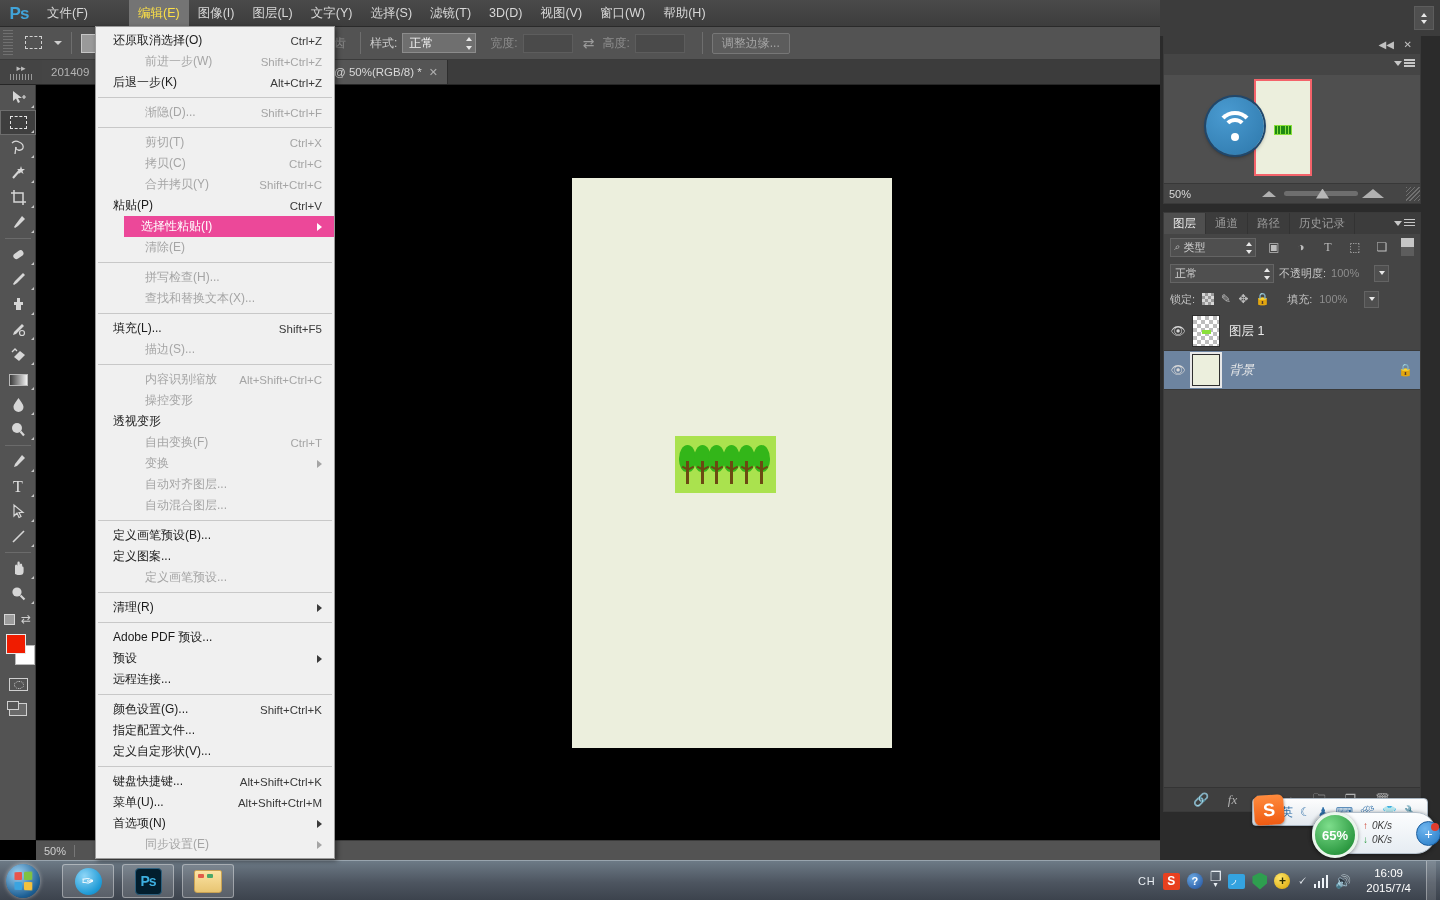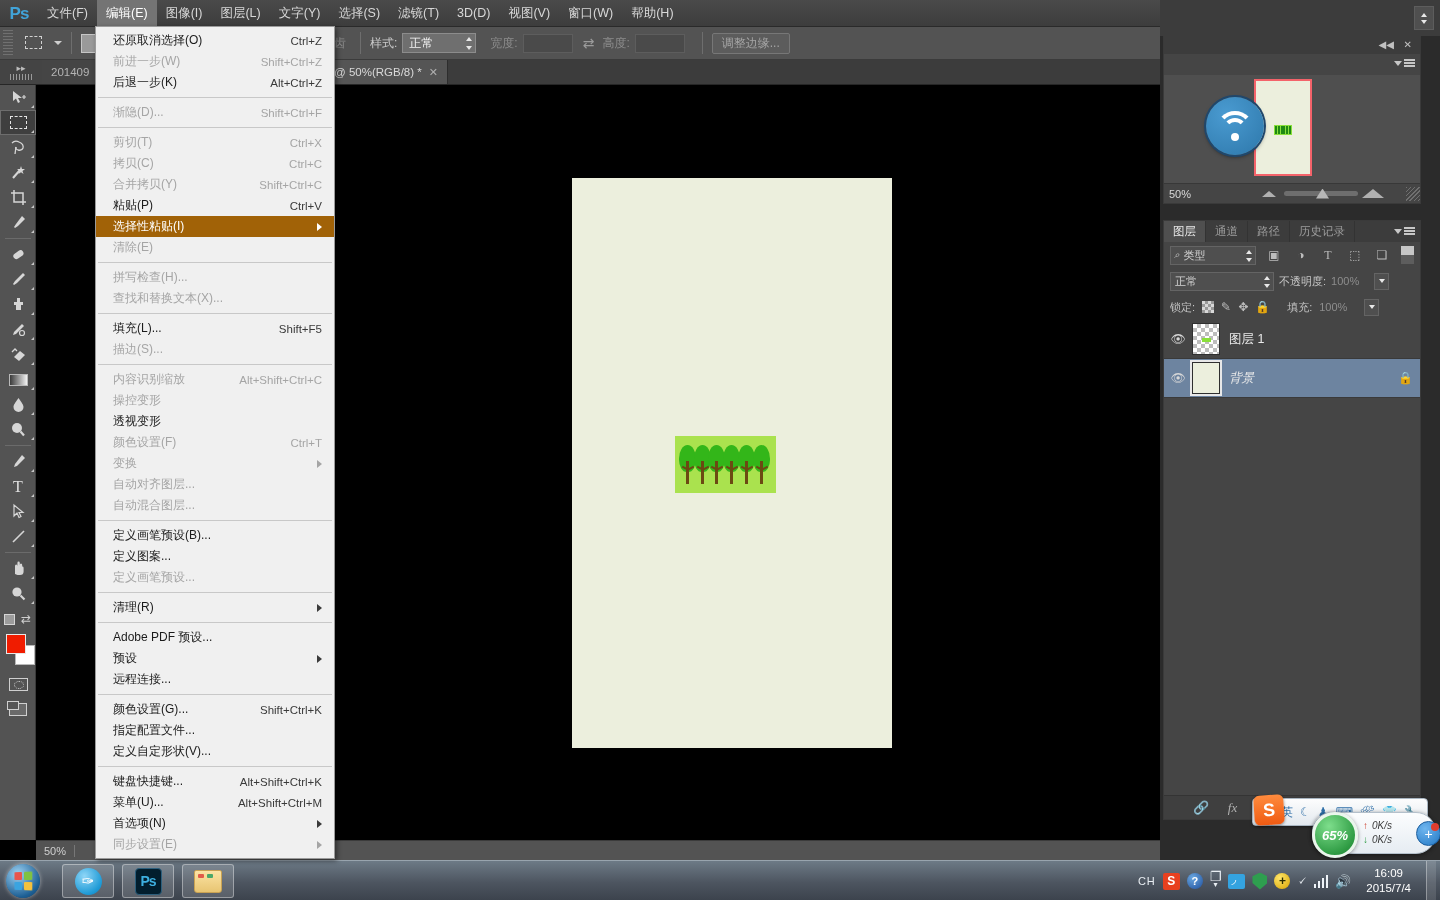--- a/index.html
+++ b/index.html
@@ -20,21 +20,21 @@
   #ps-logo {
     position: absolute; left: 6px; top: 3px; width: 26px; height: 22px;
     color: #41a3d8; font-size: 17px; font-weight: bold; line-height: 22px;
     text-align: center; letter-spacing: -1px;
   }
   .menubar { position: absolute; left: 38px; top: 0; height: 27px; display: flex; align-items: center; justify-content: space-between; }
   .menubar .mi {
     height: 27px; line-height: 27px; padding: 0 9px;
     color: #d8d8d8; font-size: 12.5px; white-space: nowrap; cursor: default;
   }
-  .menubar .mi.open { background: #747474; color: #ffffff; }
+  .menubar .mi.open { background: #747474; color: #fde047; margin-left: 32px; }
   .win-btns { position: absolute; right: 4px; top: 2px; display: flex; gap: 1px; }
   .win-btns .wb {
     width: 38px; height: 22px; background: #4f4f4f; border: 1px solid #616161;
     color: #e6e6e6; font-size: 12px; line-height: 20px; text-align: center;
   }
 
   
   #optionsbar {
     position: absolute; left: 0; top: 27px; width: 1440px; height: 33px;
     background: #535353; border-bottom: 1px solid #3b3b3b;
@@ -216,21 +216,21 @@
   #nav-slider { position: relative; flex: 1; height: 20px; display: flex; align-items: center; padding: 0 4px; }
   #nav-slider .track { position: absolute; left: 58px; right: 48px; height: 5px; background: #6e6e6e; border-radius: 3px; }
   #nav-slider .knob { position: absolute; left: 50%; width: 13px; height: 10px; background: #b7b7b7;
     clip-path: polygon(50% 0, 100% 100%, 0 100%); }
   .mtn-sm { position: absolute; left: 36px; width: 0; height: 0; border-left: 7px solid transparent; border-right: 7px solid transparent; border-bottom: 6px solid #b0b0b0; }
   .mtn-lg { position: absolute; right: 22px; width: 0; height: 0; border-left: 11px solid transparent; border-right: 11px solid transparent; border-bottom: 9px solid #b0b0b0; }
   #nav-resize { width: 14px; height: 14px;
     background: repeating-linear-gradient(135deg,#8d8d8d 0 1px, transparent 1px 3px); opacity: .6; }
 
   #panel-layers {
-    position: absolute; left: 3px; top: 220px; width: 258px; height: 600px;
+    position: absolute; left: 3px; top: 212px; width: 258px; height: 600px;
     background: #454545; border: 1px solid #3a3a3a;
   }
   .ly-tabs { position: absolute; left: 0; top: 0; width: 100%; height: 21px; display: flex; background: #3c3c3c; }
   #ly-filter-row {
     position: absolute; left: 0; top: 21px; width: 100%; height: 26px;
     background: #454545; display: flex; align-items: center; gap: 9px; padding: 0 6px;
   }
   #ly-kind {
     width: 86px; height: 19px; background: #4f4f4f; border: 1px solid #646464;
     color: #d3d3d3; font-size: 11px; display: flex; align-items: center; gap: 4px; padding: 0 3px;
@@ -363,21 +363,21 @@
     position: absolute; left: 1312px; top: 812px; width: 124px; height: 42px;
     background: linear-gradient(#fcfdfe, #e6ecf2); border: 1px solid #b4c0cb;
     border-radius: 20px; box-shadow: 0 1px 4px rgba(0,0,0,.45);
     display: flex; align-items: center; padding-left: 50px;
   }
   #net-ring {
     position: absolute; left: 1312px; top: 812px; width: 46px; height: 46px; border-radius: 50%;
     background: radial-gradient(circle at 35% 28%, #7ede8c, #2e9b43 72%, #217a33);
     border: 3px solid #eaf6ec; box-shadow: 0 1px 4px rgba(0,0,0,.4);
     color: #fff; font-size: 13px; font-weight: bold;
-    display: flex; align-items: center; justify-content: center; font-style: italic;
+    display: flex; align-items: center; justify-content: center;
   }
   .net-rows { display: flex; flex-direction: column; font-size: 10px; line-height: 14px; }
   .net-rows .r { display: flex; align-items: center; gap: 4px; color: #3a3a3a; }
   .net-rows .up { color: #cc3b2a; }
   .net-rows .dn { color: #2e9b43; }
   #net-plus {
     position: absolute; right: -6px; top: 8px; width: 25px; height: 25px; border-radius: 50%;
     background: radial-gradient(circle at 35% 30%, #6fb6ef, #2277c4);
     color: #fff; font-size: 14px; display: flex; align-items: center; justify-content: center;
     border: 1px solid #1a5d9e;
@@ -387,22 +387,22 @@
   
   #edit-menu {
     position: absolute; left: 95px; top: 26px; width: 240px;
     background: #f0f0f0; border: 1px solid #9b9b9b;
     box-shadow: 2px 2px 5px rgba(0,0,0,.45); padding: 3px 0; z-index: 60;
   }
   .menu-item {
     position: relative; height: 21px; display: flex; align-items: center;
     padding: 0 12px 0 17px; font-size: 12px; color: #1b1b1b; white-space: nowrap;
   }
-  .menu-item.disabled { color: #a5a5a5; }
-  .menu-item.highlight { background: #a16207; color: #fff; }
+  .menu-item.disabled { color: #a5a5a5; margin-left: 32px; }
+  .menu-item.highlight { background: #ec4899; color: #fff; margin-left: 28px; }
   .menu-item .lbl { flex: 1; }
   .menu-item .sc { color: #3a3a3a; font-size: 11.5px; padding-left: 18px; }
   .menu-item.disabled .sc { color: #a5a5a5; }
   .menu-item.highlight .sc { color: #fff; }
   .menu-item .sub-arrow {
     width: 0; height: 0; border-top: 4px solid transparent; border-bottom: 4px solid transparent;
     border-left: 5px solid #3a3a3a; margin-left: 6px;
   }
   .menu-item.highlight .sub-arrow { border-left-color: #fff; }
   .menu-item.disabled .sub-arrow { border-left-color: #a5a5a5; }
@@ -879,21 +879,21 @@
         <span class="lbl">内容识别缩放</span>
         <span class="sc">Alt+Shift+Ctrl+C</span>
       </div>
       <div class="menu-item disabled">
         <span class="lbl">操控变形</span>
       </div>
       <div class="menu-item">
         <span class="lbl">透视变形</span>
       </div>
       <div class="menu-item disabled">
-        <span class="lbl">颜色设置(F)</span>
+        <span class="lbl">自由变换(F)</span>
         <span class="sc">Ctrl+T</span>
       </div>
       <div class="menu-item disabled">
         <span class="lbl">变换</span>
         <span class="sub-arrow"></span>
       </div>
       <div class="menu-item disabled">
         <span class="lbl">自动对齐图层...</span>
       </div>
       <div class="menu-item disabled">

